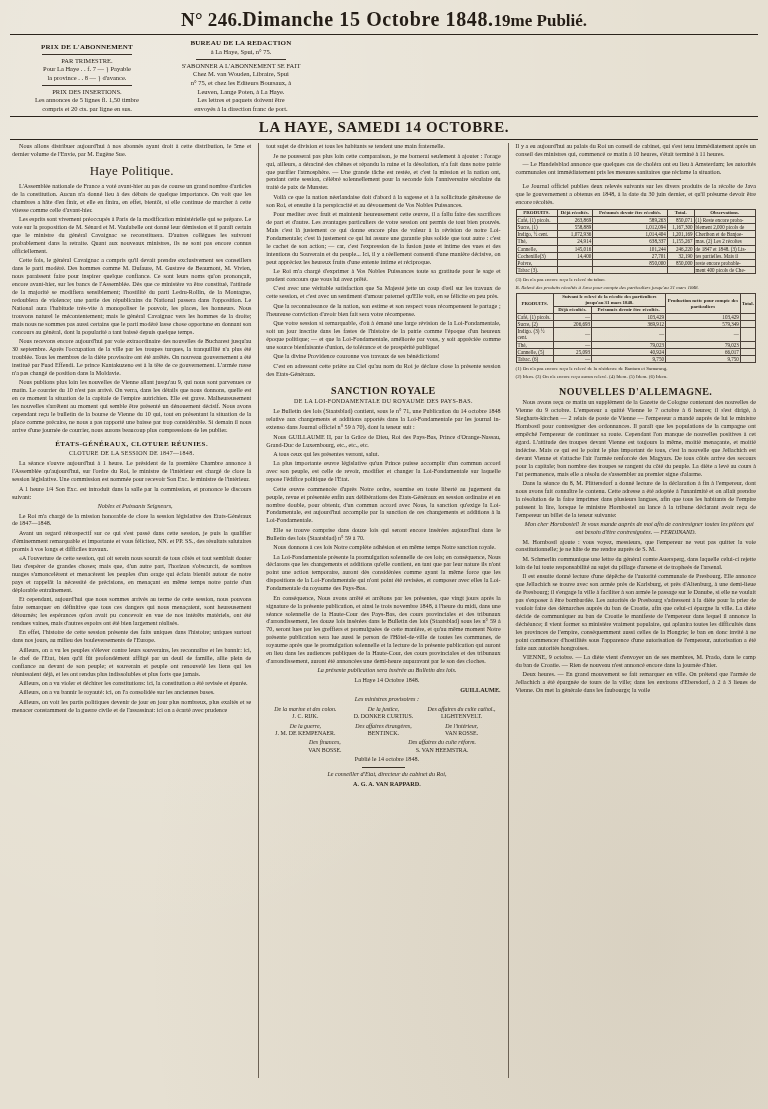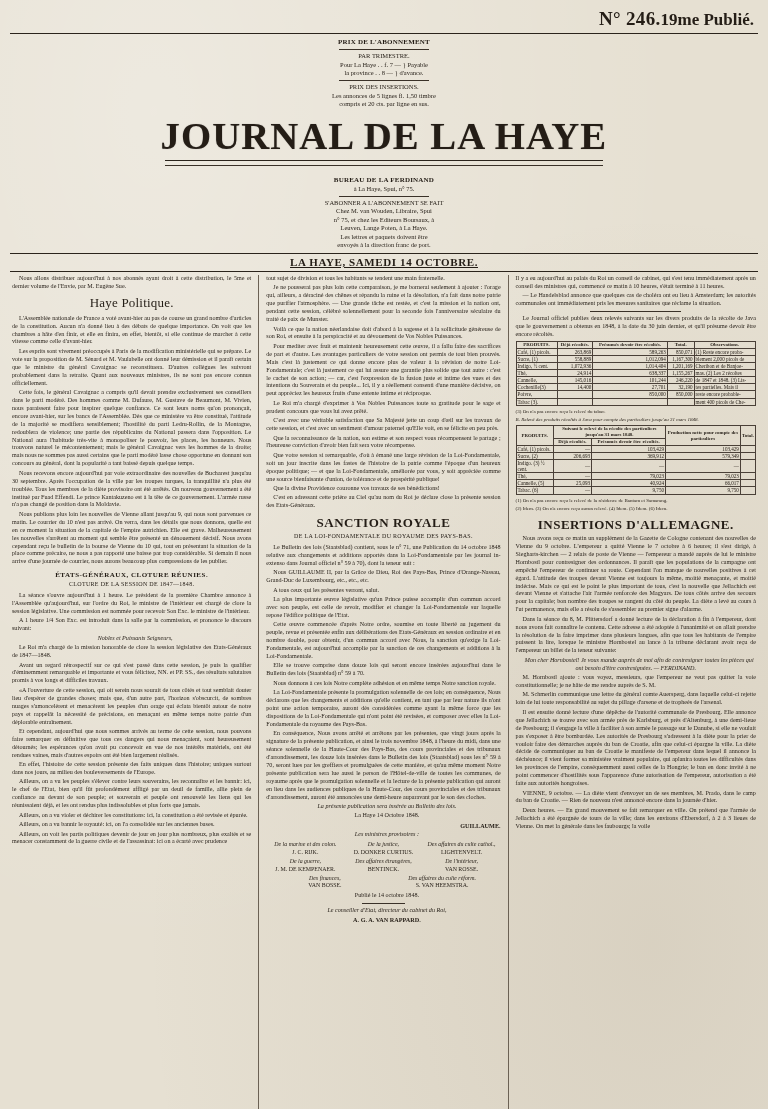--- a/index.html
+++ b/index.html
@@ -2,47 +2,47 @@
 <html><head>
 <meta charset="utf-8">
 <style>
   html,body{margin:0;padding:0;background:#d8d2c4;}
   body{width:768px;height:1109px;overflow:hidden;font-family:"Liberation Serif",serif;}
   .page{position:relative;width:768px;height:1109px;background:#e6e0d2;
         background-image:radial-gradient(ellipse at 20% 10%, rgba(255,255,255,.30), rgba(0,0,0,0) 60%),
                          radial-gradient(ellipse at 85% 85%, rgba(120,100,70,.12), rgba(0,0,0,0) 55%);
         box-sizing:border-box;padding:6px 10px 4px 10px;color:#241d16;}
   
-  .topline{display:flex;align-items:flex-end;justify-content:flex-end;border-bottom:1.5px solid #2b241c;padding:2px 4px 3px 4px;}
+  .topline{display:flex;align-items:flex-end;justify-content:center;border-bottom:1.5px solid #2b241c;padding:2px 4px 3px 4px;}
   .issue{font-size:19px;font-weight:bold;letter-spacing:.3px;}
   .dateline{font-size:20px;font-weight:bold;letter-spacing:.6px;font-family:"Liberation Serif",serif;}
   .annee{font-size:17px;font-weight:bold;}
-  .masthead{display:flex;align-items:center;border-bottom:1.5px solid #2b241c;flex-direction:column;}
+  .masthead{display:flex;align-items:flex-end;border-bottom:1.5px solid #2b241c;}
   .m-left,.m-right{width:150px;font-size:6.5px;line-height:1.32;text-align:center;padding:4px 2px 3px 2px;}
   .m-left b,.m-right b{font-size:7px;letter-spacing:.2px;}
   .m-center{flex:1;display:flex;flex-direction:column;align-items:center;justify-content:center;padding:2px 0 4px 0;}
   .logo{font-size:38px;font-weight:bold;letter-spacing:1px;font-family:"Liberation Serif",serif;
         transform:scaleX(1.02);text-shadow:0 0 1px rgba(0,0,0,.35);}
   .rule{width:100%;border-top:1px solid #2b241c;margin:2px 0;}
   .rule.thin{border-top:.5px solid #3a3128;}
   .smallrule{width:60%;border-top:1px solid #3a3128;margin:2px auto;}
   .banddate{display:flex;align-items:center;justify-content:center;border-bottom:1.5px solid #2b241c;}
-  .banddate span{font-size:11px;font-weight:bold;letter-spacing:.6px;padding:2px 0 3px 0;text-decoration:underline;}
+  .banddate span{font-size:15px;font-weight:bold;letter-spacing:.6px;padding:2px 0 3px 0;}
   
   .cols{display:flex;margin-top:3px;height:935px;}
   .col{width:33.33%;box-sizing:border-box;padding:0 7px;font-size:6.1px;line-height:1.30;text-align:justify;
        -webkit-hyphens:auto;hyphens:auto;}
   .col.c1{padding-left:2px;border-right:1px solid #6b6154;}
   .col.c2{border-right:1px solid #6b6154;}
   .col.c3{padding-right:2px;}
   .col p{margin:0 0 1.5px 0;text-indent:7px;}
   .col p.noind{text-indent:0;}
   h2.head{font-size:13px;text-align:center;font-weight:normal;margin:4px 0 3px 0;letter-spacing:.2px;
           font-family:"Liberation Serif",serif;}
-  h3.shead{font-size:13px;text-align:center;font-weight:bold;margin:5px 0 1px 0;letter-spacing:.5px;}
+  h3.shead{font-size:10px;text-align:center;font-weight:bold;margin:5px 0 1px 0;letter-spacing:.5px;}
   h3.shead.caps{font-size:7px;}
   .sub{font-size:6px;text-align:center;margin:0 0 3px 0;letter-spacing:.3px;}
   .ctr{text-align:center;}
   .ital{font-style:italic;}
   .bold{font-weight:bold;}
   .sig{text-align:right;font-size:6.2px;margin-top:1.5px;}
   .sigc{text-align:center;font-size:6.2px;margin-top:1px;}
   .dash{width:38%;border-top:1px solid #3a3128;margin:3px auto;}
   .dash.short{width:18%;}
   .minlist{display:flex;font-size:5.9px;line-height:1.25;margin:2px 0;}
@@ -56,42 +56,38 @@
   table.tbl td.c{text-align:center;}
   .tnote{font-size:5px;line-height:1.25;margin:1px 0 2px 0;text-align:justify;}
 </style>
 </head>
 <body>
 
 <div class="page">
 
   <div class="topline">
     <div class="issue">N° 246.</div>
+    <div class="dateline">Dimanche 15 Octobre 1848.</div>
     <div class="annee">19me Publié.</div>
   </div>
 
   <div class="masthead">
     <div class="m-left">
       <b>PRIX DE L'ABONNEMENT</b>
       <div class="smallrule"></div>
       <div>PAR TRIMESTRE.</div>
       <div>Pour La Haye . . f. 7 — } Payable</div>
       <div>la province  . . 8 — } d'avance.</div>
       <div class="smallrule"></div>
       <div>PRIX DES INSERTIONS.</div>
       <div>Les annonces de 5 lignes fl. 1,50 timbre</div>
       <div>compris et 20 cts. par ligne en sus.</div>
     </div>
-    <div class="m-center">
-      <div class="logo">JOURNAL DE LA HAYE</div>
-      <div class="rule"></div>
-      <div class="rule thin"></div>
-    </div>
     <div class="m-right">
-      <b>BUREAU DE LA FERDINAND</b>
+      <b>BUREAU DE LA REDACTION</b>
       <div>à La Haye, Spui, n° 75.</div>
       <div class="smallrule"></div>
       <div>S'ABONNER A L'ABONNEMENT SE FAIT</div>
       <div>Chez M. van Wouden, Libraire, Spui</div>
       <div>n° 75, et chez les Editeurs   Boursaux, à</div>
       <div>Leuven, Lange Poten, à La Haye.</div>
       <div>Les lettres et paquets doivent être</div>
       <div>envoyés à la direction franc de port.</div>
     </div>
   </div>
@@ -333,21 +329,21 @@
             <td class="r">9,750</td>
             <td class="r">9,750</td>
             <td class="c"></td>
           </tr>
         </tbody>
       </table>
 
       <div class="tnote">(1) On n'a pas encore reçu le relevé de la résidence de Bantam et Samarang.</div>
       <div class="tnote">(2) Idem.   (3) On n'a encore reçu aucun relevé.   (4) Idem.   (5) Idem.   (6) Idem.</div>
 
-      <h3 class="shead">INSERTIONS D'ALLEMAGNE.</h3>
+      <h3 class="shead">NOUVELLES D'ALLEMAGNE.</h3>
       <p>Nous avons reçu ce matin un supplément de la Gazette de Cologne contenant des nouvelles de Vienne du 9 octobre. L'empereur a quitté Vienne le 7 octobre à 6 heures; il s'est dirigé, à Siegharts-kirchen — 2 relais de poste de Vienne — l'empereur a mandé auprès de lui le ministre Hornbostl pour contresigner des ordonnances. Il paraît que les populations de la campagne ont empêché l'empereur de continuer sa route. Cependant l'on manque de nouvelles positives à cet égard. L'attitude des troupes devant Vienne est toujours la même, moitié menaçante, et moitié indécise. Mais ce qui est le point le plus important de tous, c'est la nouvelle que Jellachich est devant Vienne et s'attache l'air l'armée renforcée des Magyars. De tous côtés arrive des secours pour la capitale; bon nombre des troupes se rangent du côté du peuple. La diète a levé au cours à l'ut permanence, mais elle a résolu de s'assembler au premier signe d'alarme.</p>
       <p>Dans la séance du 8, M. Plittersdorf a donné lecture de la déclaration à fin à l'empereur, dont nous avons fait connaître le contenu. Cette adresse a été adoptée à l'unanimité et on allait prendre la résolution de la faire imprimer dans plusieurs langues, afin que tous les habitants de l'empire puissent la lire, lorsque le ministre Hornbostel au lance à la tribune déclarant avoir reçu de l'empereur un billet de la teneur suivante:</p>
       <p class="ctr ital">Mon cher Hornbostel! Je vous mande auprès de moi afin de contresigner toutes les pièces qui ont besoin d'être contresignées. — FERDINAND.</p>
       <p>M. Hornbostl ajoute : vous voyez, messieurs, que l'empereur ne veut pas quitter la voie constitutionnelle; je ne hâte de me rendre auprès de S. M.</p>
       <p>M. Schmerlin communique une lettre du général comte Auersperg, dans laquelle celui-ci rejette loin de lui toute responsabilité au sujet du pillage d'arsene et de tropheés de l'arsenal.</p>
       <p>Il est ensuite donné lecture d'une dépêche de l'autorité communale de Presbourg. Elle annonce que Jellachich se trouve avec son armée près de Karlsburg, et près d'Altenburg, à une demi-lieue de Presbourg; il s'engage la ville à faciliter à son armée le passage sur le Danube, si elle ne voulait pas s'exposer à être bombardée. Les autorités de Presbourg s'adressent à la diète pour la prier de vouloir faire des démarches auprès du ban de Croatie, afin que celui-ci épargne la ville. La diète décide de communiquer au ban de Croatie le manifeste de l'empereur dans lequel il annonce la déchéance; il vient former sa ministère vraiment populaire, qui aplanira toutes les difficultés dans les provinces de l'empire, conséquemment aussi celles de la Hongrie; le ban en donc invité à ne point commencer d'hostilités sous l'apparence d'une autorisation de l'empereur, autorisation a été faite aux autorités hongroises.</p>
       <p>VIENNE, 9 octobre. — La diète vient d'envoyer un de ses membres, M. Prado, dans le camp du ban de Croatie. — Rien de nouveau n'est annoncé encore dans la journée d'hier.</p>
       <p>Deux heures. — En grand mouvement se fait remarquer en ville. On prétend que l'armée de Jellachich a été épargnée de tours de la ville; dans les environs d'Ebersdorf, à 2 à 3 lieues de Vienne. On met la générale dans les faubourgs; la voile</p>
     </div>
 

